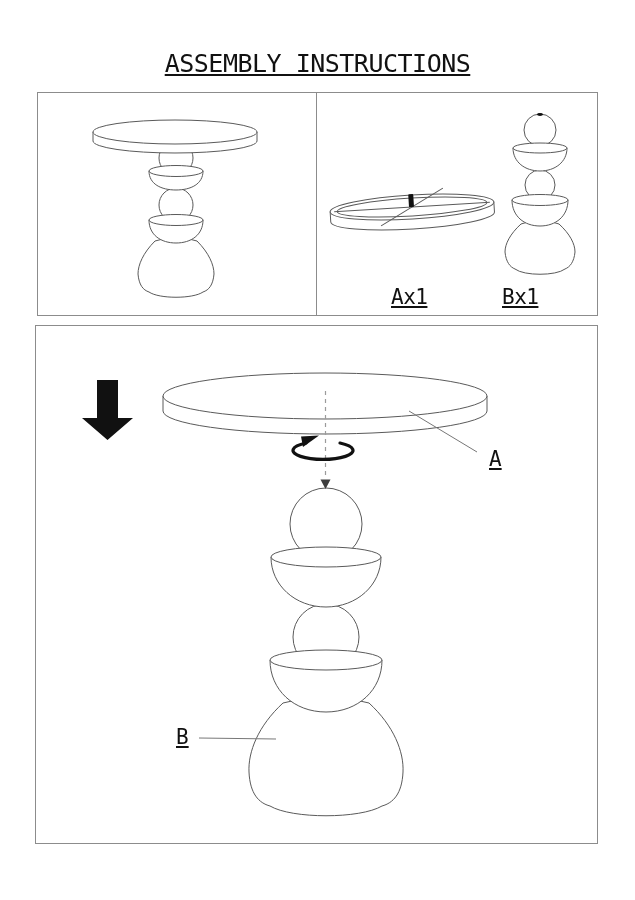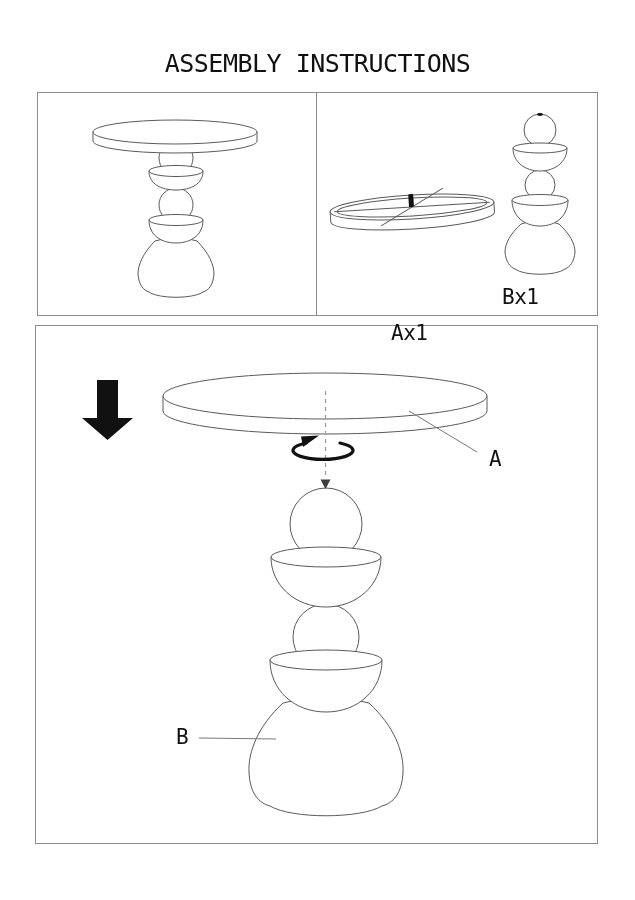--- a/index.html
+++ b/index.html
@@ -5,27 +5,27 @@
   html,body{margin:0;padding:0;background:#fff;}
   #page{
     position:relative;width:635px;height:900px;background:#ffffff;overflow:hidden;
     font-family:"DejaVu Sans Mono", monospace;color:#1a1a1a;
   }
   .panel{position:absolute;background:#ffffff;border:1px solid #8c8c8c;box-sizing:border-box;}
   #panel-top{left:37px;top:92px;width:561px;height:224px;}
   #panel-top-divider{position:absolute;left:278px;top:0;width:1px;height:100%;background:#8c8c8c;}
   #panel-step{left:35px;top:325px;width:563px;height:519px;}
   #artwork{position:absolute;left:0;top:0;width:635px;height:900px;pointer-events:none;}
-  .lbl{position:absolute;white-space:pre;}
+  .lbl{position:absolute;white-space:pre;text-decoration:underline;}
   #page-title{
     left:0;right:0;top:49px;text-align:center;
     font-size:25px;letter-spacing:-0.5px;font-weight:500;color:#111;
   }
   .qty-label{font-size:21px;letter-spacing:-0.5px;color:#111;}
-  #label-ax1{left:391px;top:285px;margin-top:36px;}
+  #label-ax1{left:391px;top:285px;}
   #label-bx1{left:502px;top:285px;}
   .callout-label{font-size:21px;color:#111;}
   #label-a{left:489px;top:447px;}
   #label-b{left:176px;top:725px;}
   svg .ln{fill:#ffffff;stroke:#5a5a5a;stroke-width:1;}
   svg .ln-open{fill:none;stroke:#5a5a5a;stroke-width:1;}
   svg .solid{fill:#111111;stroke:none;}
 </style>
 </head>
 <body>

